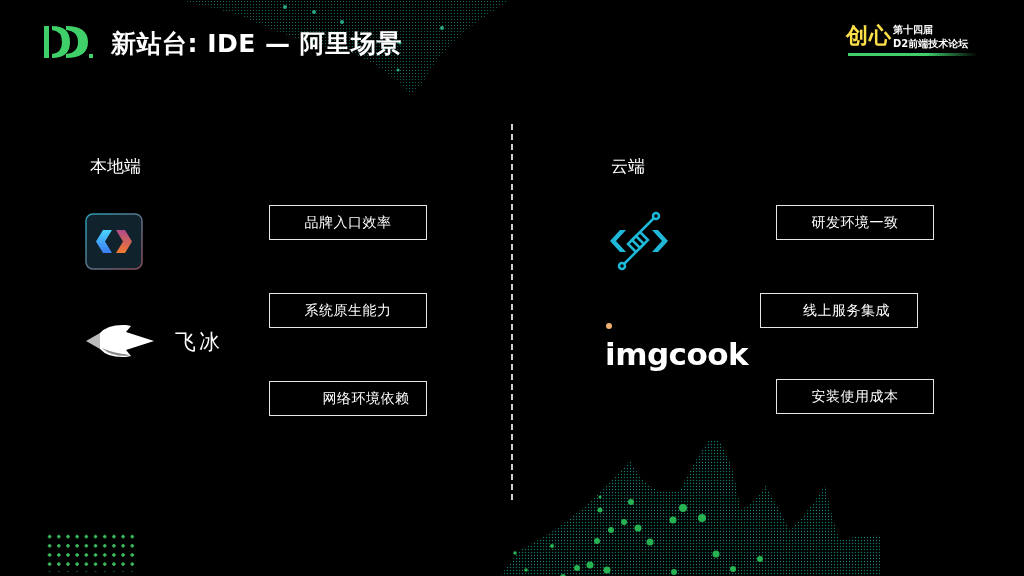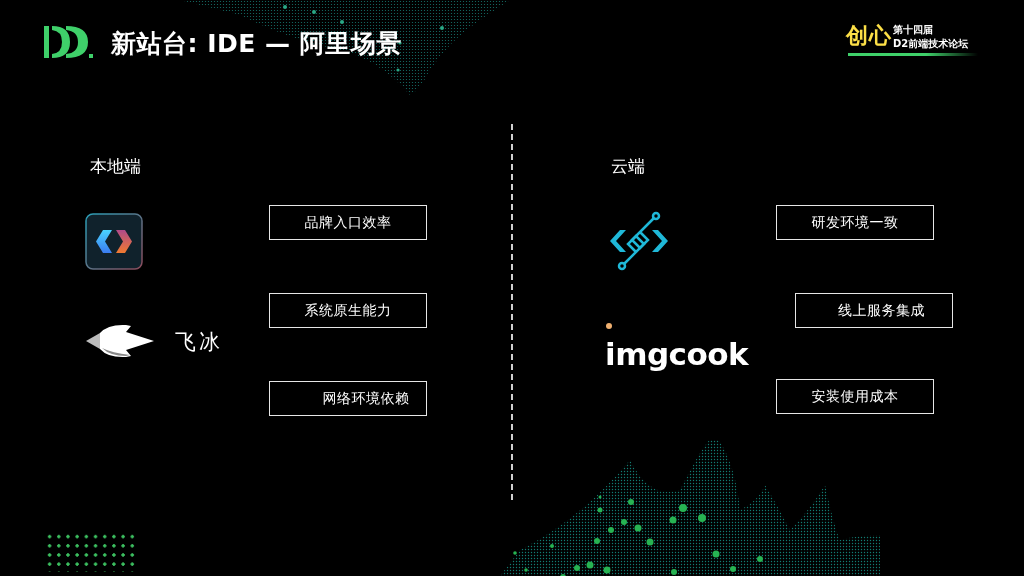--- a/index.html
+++ b/index.html
@@ -135,14 +135,14 @@
   <path d="M12,20 L18,20 L8,31 L18,42 L12,42 L2,31 Z" fill="#1fb8d8"></path>
   <path d="M44,20 L50,20 L60,31 L50,42 L44,42 L54,31 Z" fill="#1fb8d8"></path>
 </svg>
 
 <div class="abs" style="left:605px;top:318px;font-size:31px;font-weight:bold;letter-spacing:-0.5px;margin-top:18px;">
   <span>imgcook</span>
 </div>
 <div class="abs" style="left:606px;top:323px;width:6px;height:6px;border-radius:50%;background:#f0b070;"></div>
 
 <div class="abs box" style="left:776px;top:205px;">研发环境一致</div>
-<div class="abs box" style="left:795px;top:293px;padding-left:15px;">线上服务集成</div>
+<div class="abs box" style="left:760px;top:293px;padding-left:15px;">线上服务集成</div>
 <div class="abs box" style="left:776px;top:379px;">安装使用成本</div>
 
 </body></html>

